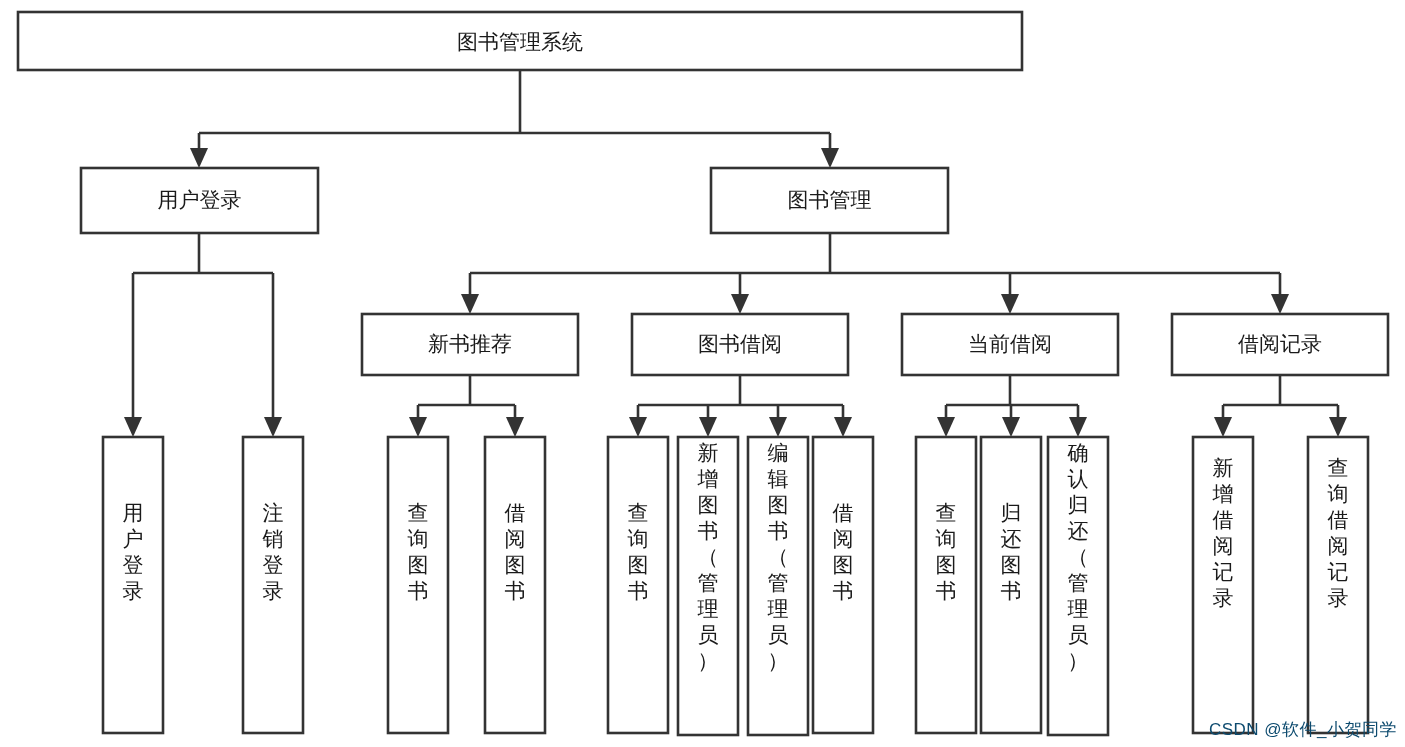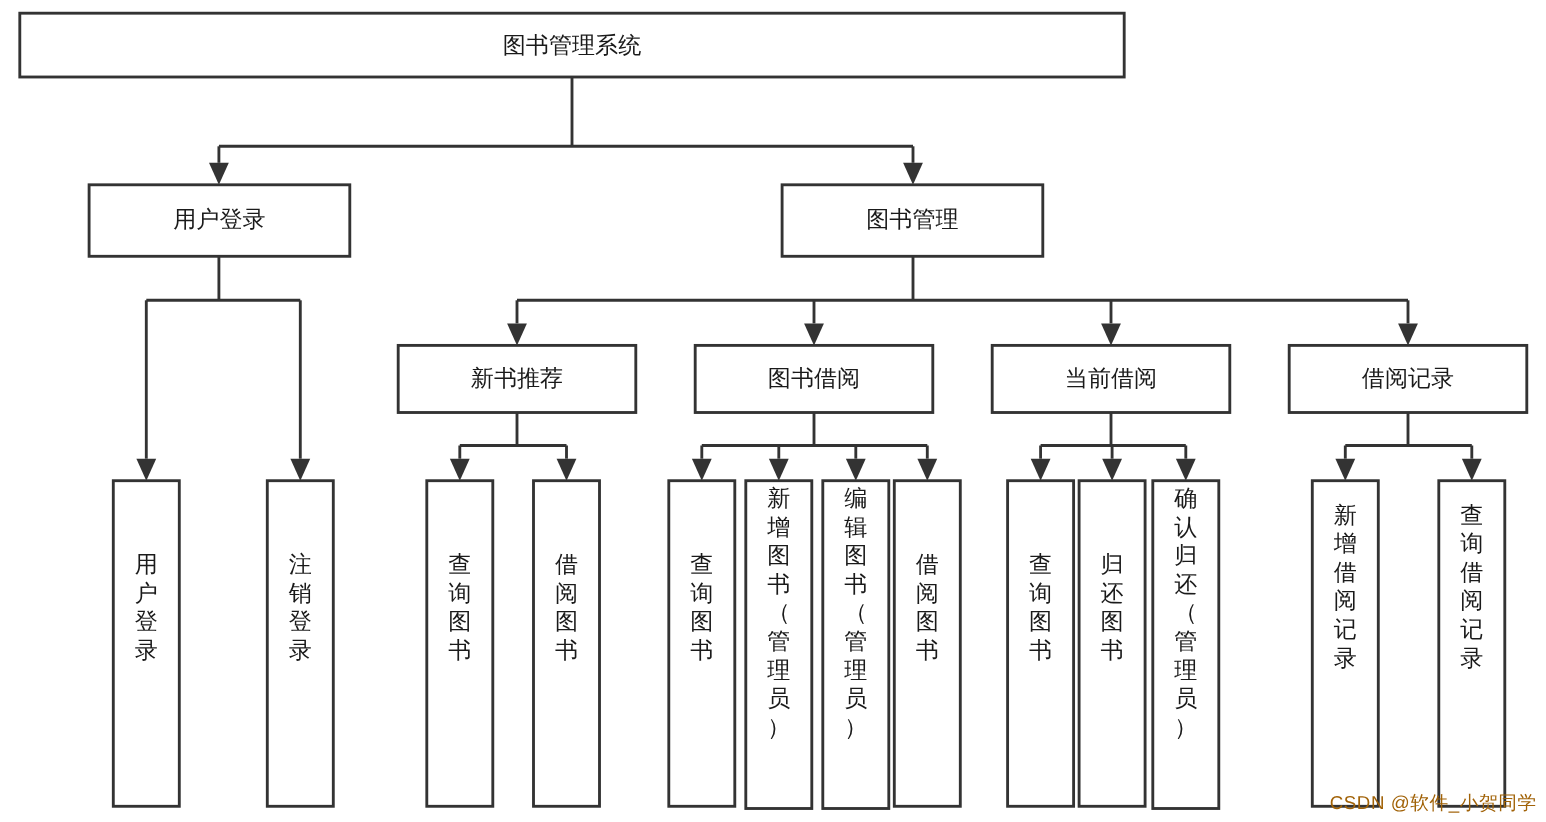--- a/index.html
+++ b/index.html
@@ -54,21 +54,21 @@
     fill: #1a1a1a;
     font-size: 21px;
     text-anchor: middle;
   }
   .watermark {
     position: absolute;
     right: 8px;
     bottom: 6px;
     font-family: "Liberation Sans", "DejaVu Sans", sans-serif;
     font-size: 17px;
-    color: #a16207;
+    color: #0c4a6e;
     letter-spacing: 0.5px;
     white-space: nowrap;
     pointer-events: none;
   }
 </style>
 </head>
 <body>
 
 <div id="diagram-root">
 

